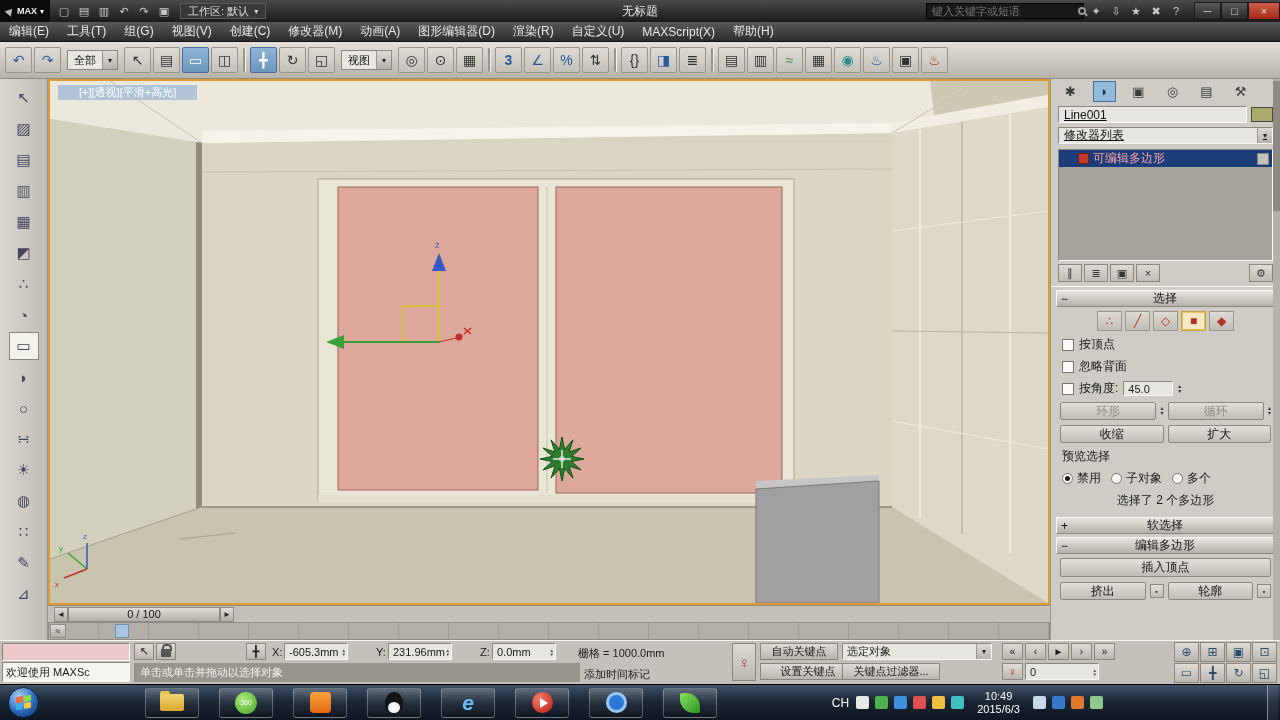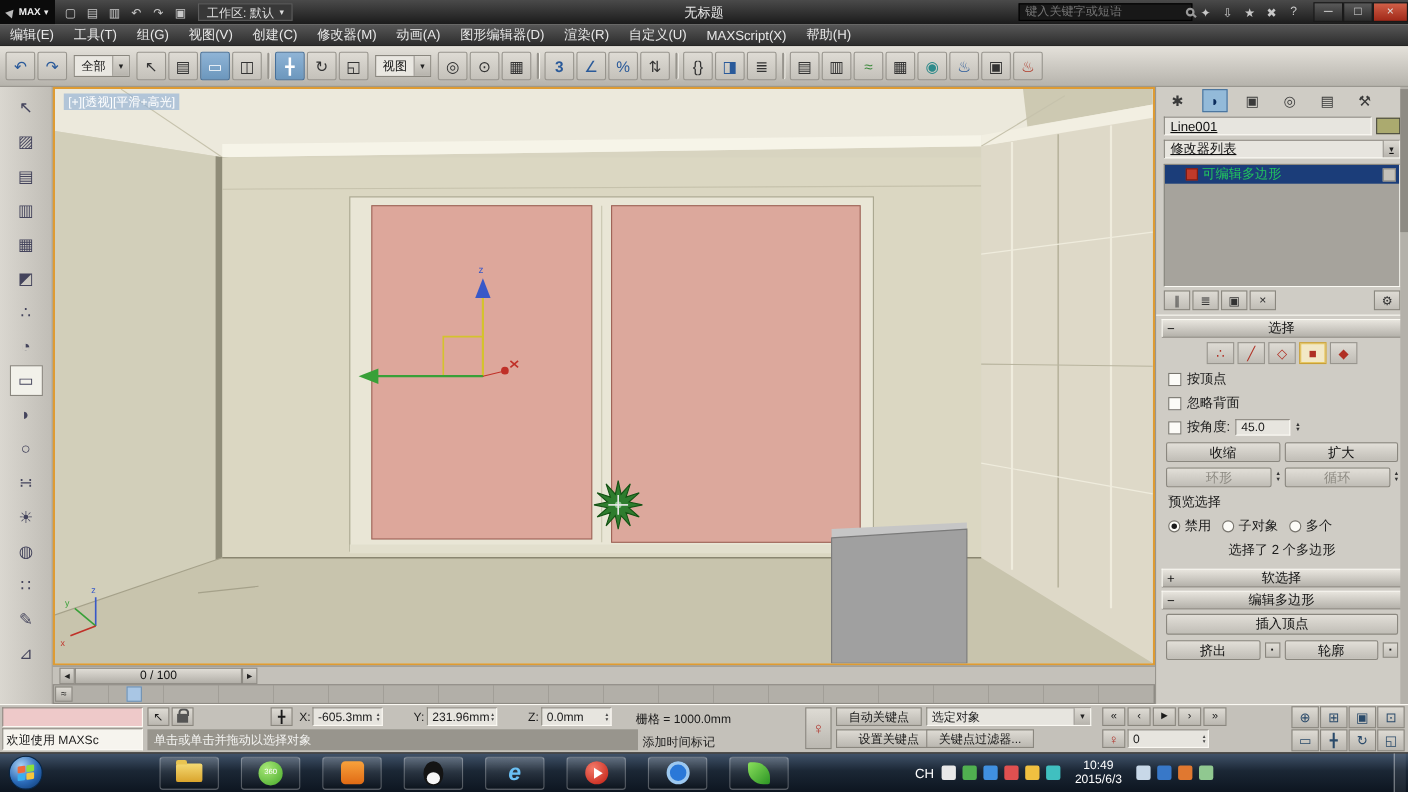--- a/index.html
+++ b/index.html
@@ -42,42 +42,42 @@
   .c-teal { color:#2d8a8a; } .c-orange { color:#c87a2a; } .c-gray { color:#666; }
 
   
   #leftbar { position:absolute; left:0; top:79px; width:48px; height:561px; background:linear-gradient(90deg,#dad7d0,#c0bdb6); border-right:1px solid #98958e; display:flex; flex-direction:column; align-items:center; padding-top:5px; gap:3px; }
   .lbtn { width:30px; height:28px; display:flex; align-items:center; justify-content:center; font-size:15px; color:#44445c; }
   .lbtn.active { background:#f2f1ea; border:1px solid #8a877f; }
 
   
   #viewport { position:absolute; left:48px; top:79px; width:1002px; height:526px; border:2px solid #de9b33; background:#d8d4c0; }
   #viewport svg { display:block; }
-  .vp-label { position:absolute; left:8px; top:4px; background:rgba(148,178,214,0.65); color:#fff; font-size:11px; padding:0 4px; white-space:nowrap; }
+  .vp-label { position:absolute; left:8px; top:4px; background:rgba(148,178,214,0.65); color:#fff; font-size:11px; padding:0 21px; white-space:nowrap; }
 
   
   #timeslider { position:absolute; left:48px; top:605px; width:1002px; height:17px; background:#c4c1ba; border-top:1px solid #8e8b84; display:flex; align-items:center; padding-left:6px; }
   .ts-arrow { width:14px; height:15px; background:linear-gradient(#dedbd4,#b2afa8); border:1px solid #8e8b84; font-size:8px; display:flex; align-items:center; justify-content:center; color:#222; }
   .ts-handle { width:152px; height:15px; background:linear-gradient(#e0ddd6,#b2afa8); border:1px solid #8e8b84; display:flex; align-items:center; justify-content:center; font-size:11px; color:#111; }
   #trackbar { position:absolute; left:48px; top:622px; width:1002px; height:18px; background:#b2afa8 repeating-linear-gradient(90deg,transparent 0 49px,#a19e97 49px 50px); border:1px solid #8e8b84; }
   .tb-btn { position:absolute; left:1px; top:1px; width:16px; height:14px; background:linear-gradient(#dedbd4,#b2afa8); border:1px solid #8e8b84; font-size:9px; display:flex; align-items:center; justify-content:center; }
   .tb-marker { position:absolute; left:66px; top:1px; width:14px; height:14px; background:#a9c6e4; border:1px solid #6f8faf; }
 
   
   #rightpanel { position:absolute; left:1050px; top:79px; width:230px; height:561px; background:#cfccc5; border-left:1px solid #98958e; }
   .tabs { display:flex; align-items:center; height:25px; padding:0 8px; gap:11px; }
   .tab { width:23px; height:21px; display:flex; align-items:center; justify-content:center; font-size:13px; color:#3a3a3a; }
   .tab.active { background:#93bad9; border:1px solid #46709a; color:#0a2c5c; }
   .row { display:flex; align-items:center; gap:4px; padding:2px 7px; }
   .sunken { background:#e7e5df; border:1px solid; border-color:#8a877f #fbf9f3 #fbf9f3 #8a877f; height:17px; display:flex; align-items:center; padding:0 5px; font-size:12px; color:#111; }
   .flex1 { flex:1;text-decoration:underline; }
   .color-swatch { width:22px; height:15px; background:#abaa6f; border:1px solid #4a4a40; }
   .stack { margin:3px 7px 0; height:112px; background:#a6a39c; border:1px solid; border-color:#8a877f #fbf9f3 #fbf9f3 #8a877f; overflow:hidden; }
   .stack-item { height:17px; display:flex; align-items:center; gap:4px; padding:0 3px; font-size:12px; }
-  .stack-item.selected { background:#1b3d79; color:#22c55e;padding-left:19px; }
+  .stack-item.selected { background:#1b3d79; color:#fca5a5;padding-left:19px; }
   .stack-icon { width:11px; height:11px; background:#c03a2a; border:1px solid #7a1a12; flex:none; }
   .stack-end { margin-left:auto; width:12px; height:12px; background:#c4c1ba; border:1px solid #8a877f; flex:none; }
   .stack-tools { display:flex; align-items:center; gap:2px; padding:3px 7px 4px; border-bottom:1px solid #fbf9f3; }
   .sbtn { width:24px; height:18px; background:linear-gradient(#dedbd4,#c0bdb6); border:1px solid #8a877f; display:flex; align-items:center; justify-content:center; font-size:11px; color:#333; }
   .sbtn.last { margin-left:auto; }
   .rollout { margin:3px 5px 0; }
   .rhead { height:17px; background:linear-gradient(#e8e5de,#b4b1aa); border:1px solid; border-color:#fbf9f3 #8a877f #8a877f #fbf9f3; display:flex; align-items:center; font-size:12px; color:#111; padding:0 4px; }
   .rtitle { margin:0 auto; }
   .pm-sp { width:8px; }
   .rbody { padding:4px 4px 5px; display:flex; flex-direction:column; gap:5px; font-size:12px; }
@@ -434,35 +434,35 @@
         <div class="chk-row">
           <span class="chk"></span>
           <span>按角度:</span>
           <span class="num-field">45.0</span>
           <span class="spin">
               <i>▴</i>
               <i>▾</i>
             </span>
         </div>
         <div class="btn2-row">
-          <span class="pbtn">收缩</span>
-          <span class="pbtn">扩大</span>
-        </div>
-        <div class="btn2-row">
           <span class="pbtn disabled">环形</span>
           <span class="spin">
               <i>▴</i>
               <i>▾</i>
             </span>
           <span class="pbtn disabled">循环</span>
           <span class="spin">
               <i>▴</i>
               <i>▾</i>
             </span>
         </div>
+        <div class="btn2-row">
+          <span class="pbtn">收缩</span>
+          <span class="pbtn">扩大</span>
+        </div>
         <div class="prev-label">预览选择</div>
         <div class="radio-row">
           <span class="radio sel"></span>
           <span>禁用</span>
           <span class="radio-gap"></span>
           <span class="radio"></span>
           <span>子对象</span>
           <span class="radio-gap"></span>
           <span class="radio"></span>
           <span>多个</span>

